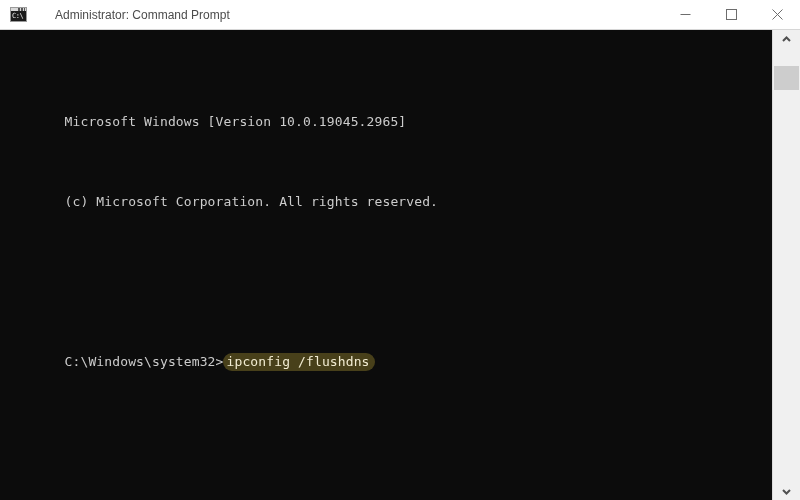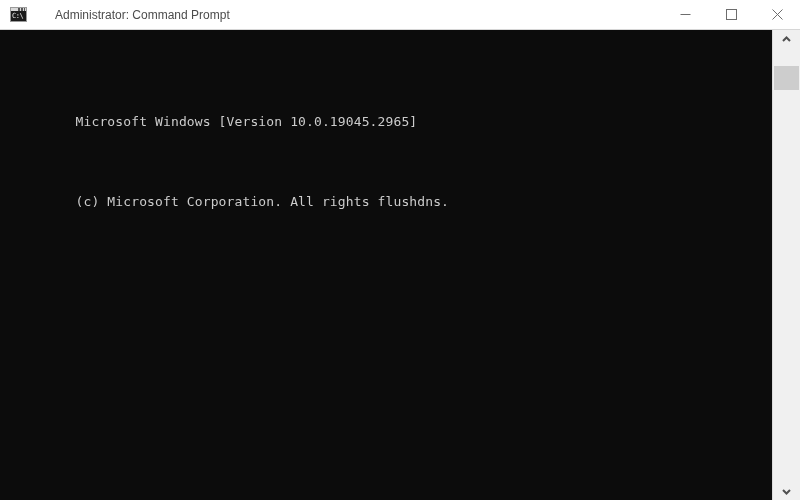--- a/index.html
+++ b/index.html
@@ -131,21 +131,21 @@
     font-size: 13px;
     line-height: 20px;
     letter-spacing: 0.12px;
     color: #cccccc;
     white-space: pre;
   }
   .cline {
     position: relative;
     height: 20px;
     line-height: 20px;
-    padding-left: 12px;
+    padding-left: 1px;
     box-sizing: border-box;
     white-space: pre;
   }
   .cline.blank { color: transparent; }
 
   .prompt-text {
     position: relative;
     z-index: 1;
     color: #cccccc;
   }
@@ -246,25 +246,28 @@
   <div id="titlebar-bottom-edge"></div>
 
   <div id="console">
     <div id="console-lines">
 
       <div class="cline">
         <span class="out-text">Microsoft Windows [Version 10.0.19045.2965]</span>
       </div>
 
       <div class="cline">
-        <span class="out-text">(c) Microsoft Corporation. All rights flushdns.</span>
+        <span class="out-text">(c) Microsoft Corporation. All rights reserved.</span>
       </div>
 
       <div class="cline blank"></div>
 
+      <div class="cline">
+        <span class="prompt-text">C:\Windows\system32&gt;</span><span class="cmd-hl">ipconfig /flushdns</span>
+      </div>
 
       <div class="cline blank"></div>
 
       <div class="cline">
         
       </div>
 
       
 
       

